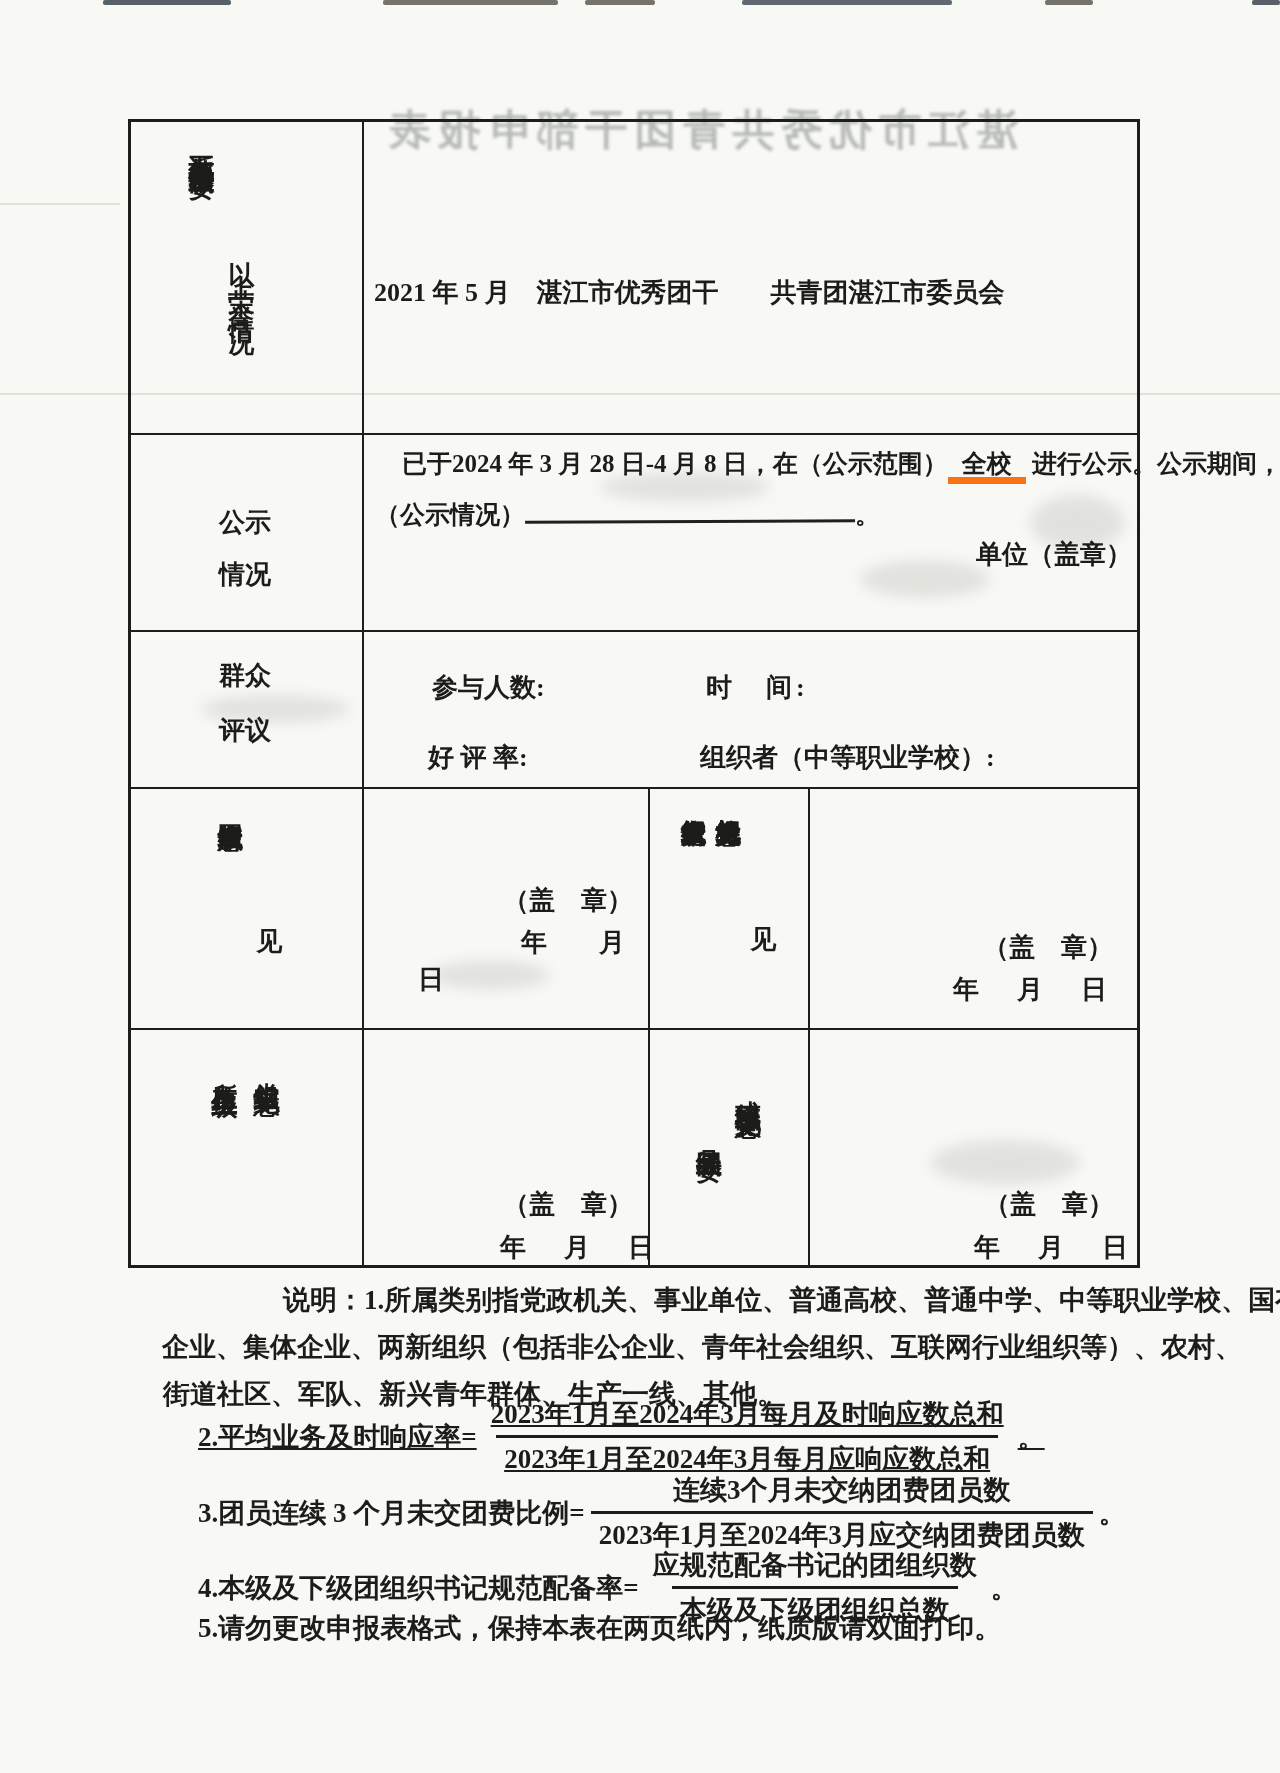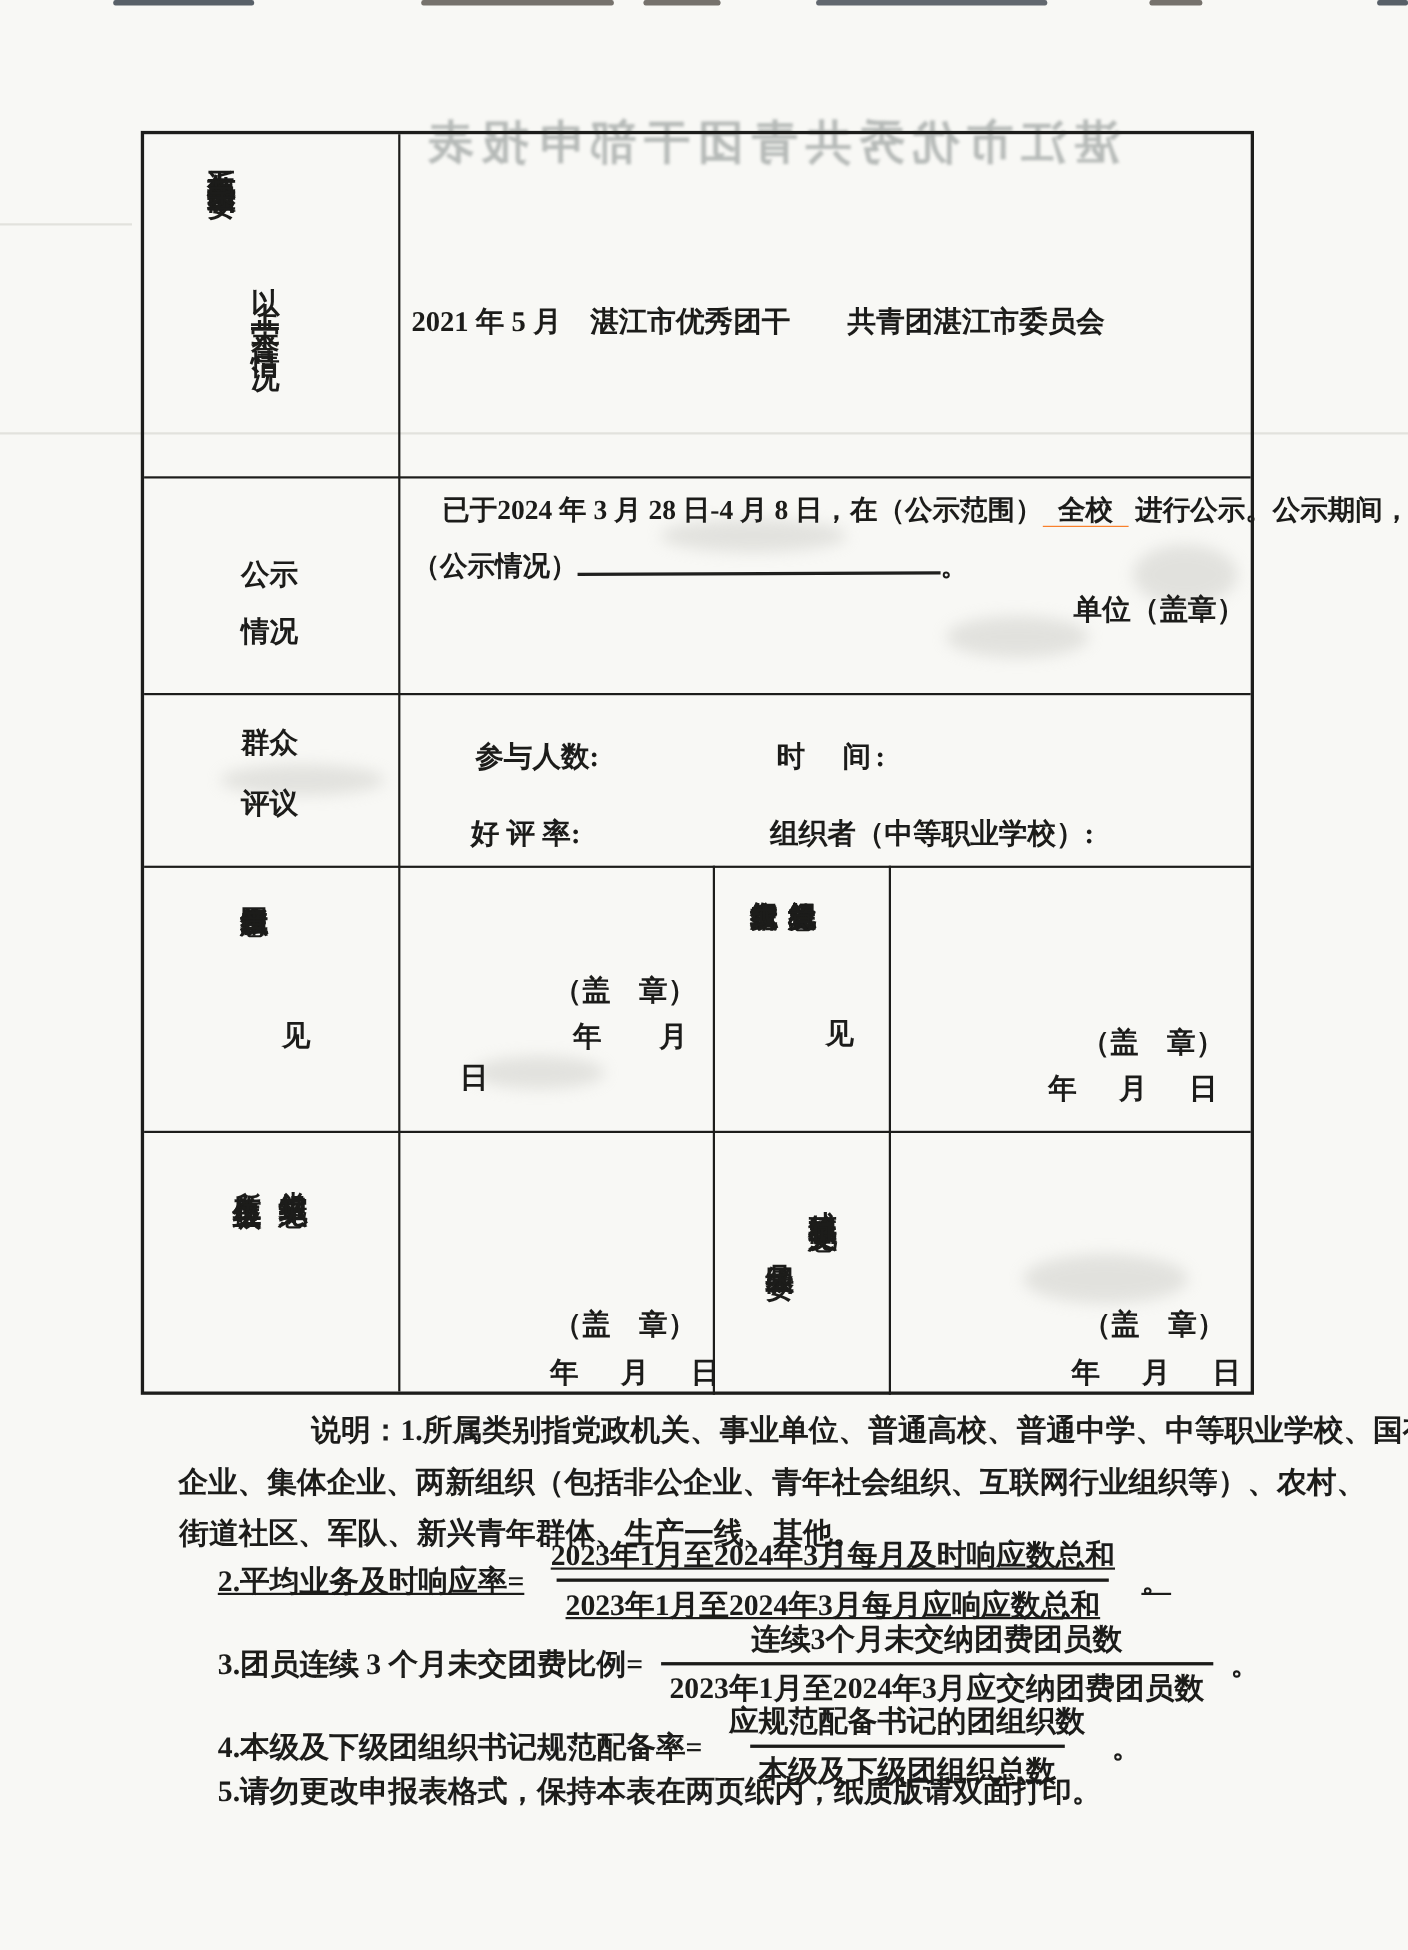--- a/index.html
+++ b/index.html
@@ -22,26 +22,26 @@
   .tbl{position:absolute;left:128px;top:119px;width:1012px;height:1149px;border:3px solid #1d1d1b;box-sizing:border-box;}
   .hl{position:absolute;left:0;width:100%;height:0;border-top:2.5px solid #1d1d1b;}
   .vl{position:absolute;top:0;width:0;border-left:2.5px solid #1d1d1b;}
   
   .t{position:absolute;font-size:26px;font-weight:600;white-space:pre;line-height:1.2;margin-top:27px;}
   .vwrap{position:absolute;display:flex;flex-direction:row;justify-content:center;}
   .vtext{writing-mode:vertical-lr;text-orientation:upright;font-size:26px;font-weight:600;letter-spacing:2px;line-height:1.15;}
   .hdr2{position:absolute;width:234px;text-align:center;font-size:26px;font-weight:600;line-height:52px;}
   
   .pub-line{position:absolute;font-size:25px;font-weight:600;white-space:nowrap;}
-  .uline{border-bottom:1px solid #f97316;padding:0 14px;}
+  .uline{border-bottom:7px solid #f97316;padding:0 14px;}
   .blankline{display:inline-block;width:330px;height:28px;border-bottom:3px solid #20201e;vertical-align:baseline;transform:rotate(-.25deg);}
   
   .note-line{position:absolute;font-size:27px;font-weight:600;white-space:pre;line-height:1.2;}
   .note-frac-row{position:absolute;display:flex;align-items:center;font-size:27px;font-weight:600;white-space:pre;}
-  .fraction{display:inline-flex;flex-direction:column;align-items:center;margin:0 16px;}
+  .fraction{display:inline-flex;flex-direction:column;align-items:center;margin:0 6px;}
   .fraction .num{padding:0 8px 3px;}
   .fraction .den{border-top:3px solid #1b1b19;padding:3px 8px 0;}
 </style>
 </head>
 <body>
 
 <div class="page">
 
   <div class="edge-dash" style="left:103px;width:128px;"></div>
   <div class="edge-dash" style="left:383px;width:175px;background:#55504a;"></div>

